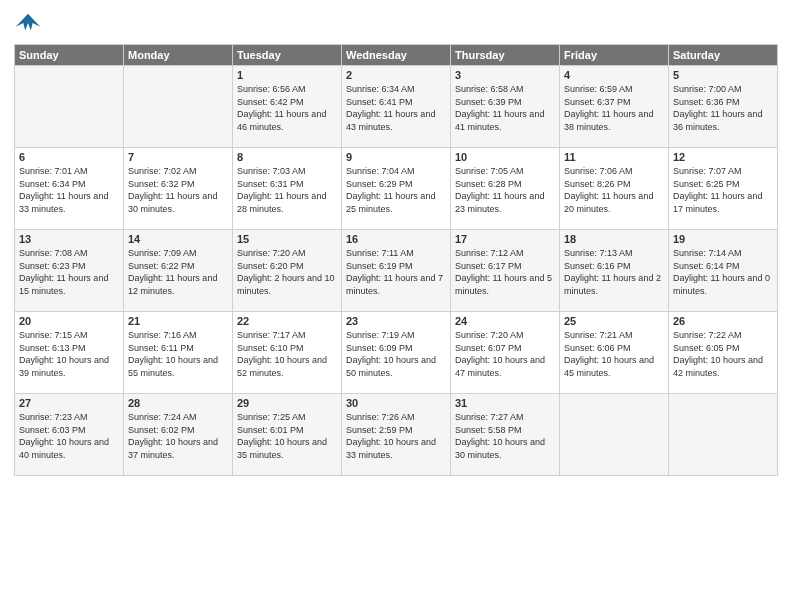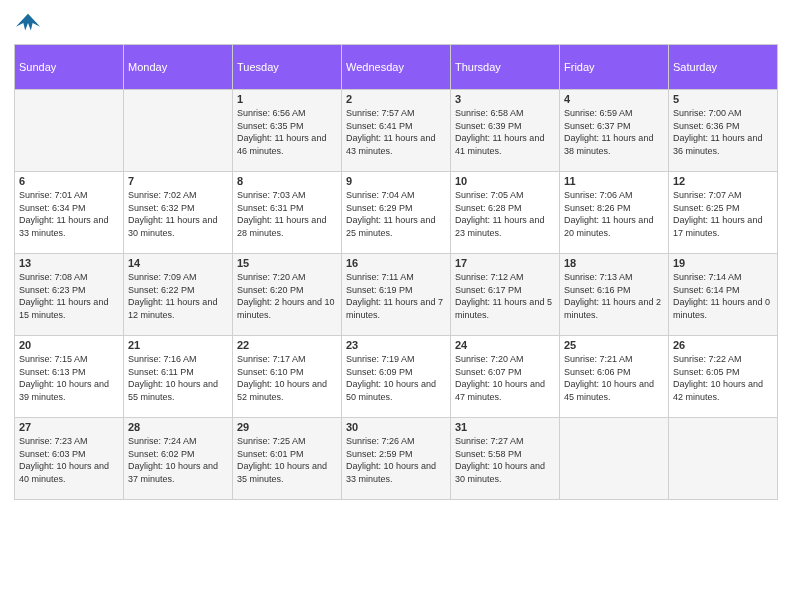--- a/index.html
+++ b/index.html
@@ -46,25 +46,25 @@
       font-size: 14px;
       font-weight: normal;
       color: #555;
     }
     table {
       width: 100%;
       border-collapse: collapse;
       table-layout: fixed;
     }
     thead tr th {
-      background-color: #8b5cf6;
+      background-color: #737373;
       color: #fff;
       font-size: 11px;
-      font-weight: normal;
-      padding: 16px 4px;
+      font-weight: bold;
+      padding: 4px 4px;
       text-align: left;
       border: 1px solid #ccc;
     }
     tbody tr td {
       border: 1px solid #d0d0d0;
       padding: 3px 4px;
       vertical-align: top;
       font-size: 9px;
       color: #333;
       height: 82px;
@@ -118,25 +118,25 @@
           <th>Friday</th>
           <th>Saturday</th>
         </tr>
     </thead>
     <tbody id="calendar-body">
     <tr>
           <td></td>
           <td></td>
           <td>
             <span class="day-num">1</span>
-            <div class="cell-content"><span>Sunrise: 6:56 AM</span><br><span>Sunset: 6:35 PM</span><br><span>Daylight: 11 hours and 46 minutes.</span></div>
+            <div class="cell-content"><span>Sunrise: 6:56 AM</span><br><span>Sunset: 6:42 PM</span><br><span>Daylight: 11 hours and 46 minutes.</span></div>
           </td>
           <td>
             <span class="day-num">2</span>
-            <div class="cell-content"><span>Sunrise: 7:57 AM</span><br><span>Sunset: 6:41 PM</span><br><span>Daylight: 11 hours and 43 minutes.</span></div>
+            <div class="cell-content"><span>Sunrise: 6:34 AM</span><br><span>Sunset: 6:41 PM</span><br><span>Daylight: 11 hours and 43 minutes.</span></div>
           </td>
           <td>
             <span class="day-num">3</span>
             <div class="cell-content"><span>Sunrise: 6:58 AM</span><br><span>Sunset: 6:39 PM</span><br><span>Daylight: 11 hours and 41 minutes.</span></div>
           </td>
           <td>
             <span class="day-num">4</span>
             <div class="cell-content"><span>Sunrise: 6:59 AM</span><br><span>Sunset: 6:37 PM</span><br><span>Daylight: 11 hours and 38 minutes.</span></div>
           </td>
           <td>

